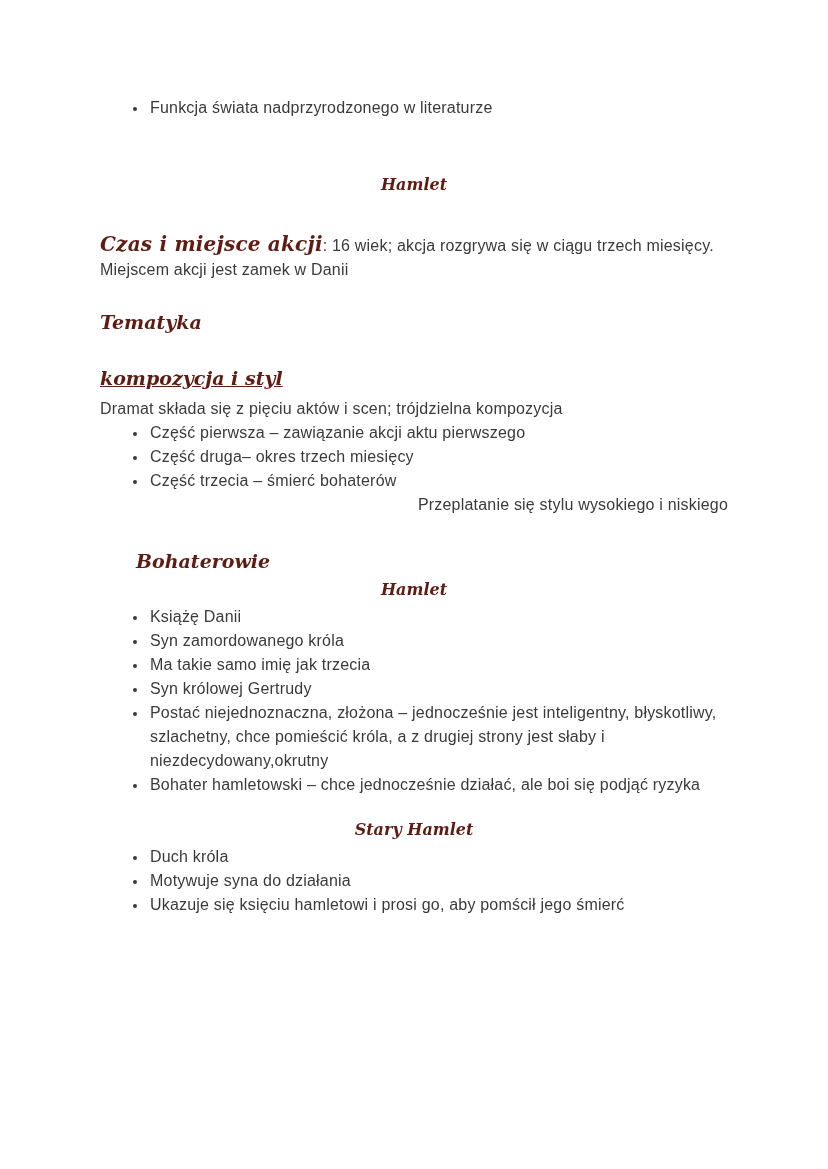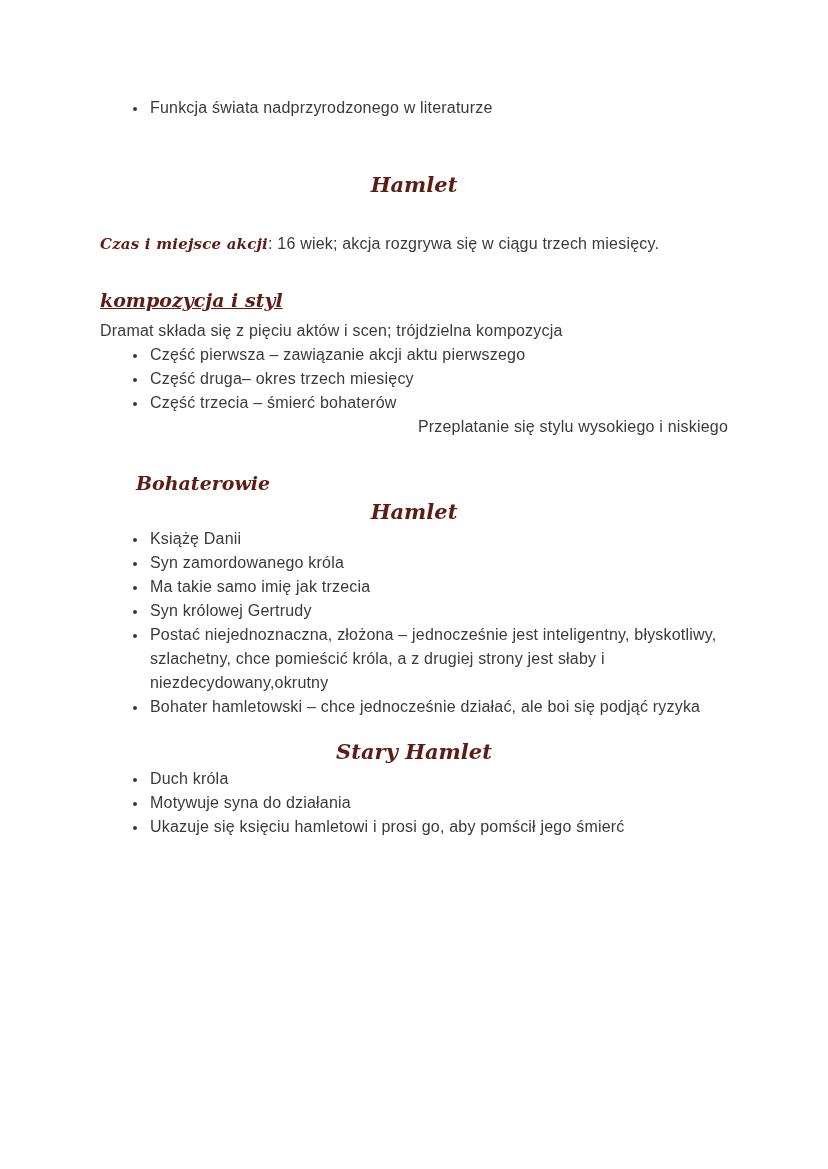--- a/index.html
+++ b/index.html
@@ -29,31 +29,31 @@
   }
 
   
   .script {
     font-family: "DejaVu Serif", serif;
     font-style: italic;
     font-weight: bold;
     color: #5e1c12;
   }
   h2.centered {
-    font-size: 21px;
+    font-size: 16px;
     line-height: 26px;
     text-align: center;
   }
   h3.section {
     font-size: 19px;
     line-height: 24px;
     text-align: left;
   }
   .inline-label {
-    font-size: 15px;
+    font-size: 20px;
   }
 
   ul {
     list-style: disc;
     padding-left: 48px;
     margin: 0;
   }
   li { padding-left: 2px; }
   li::marker { color: #3a3a3a; font-size: 14px; }
 
@@ -75,22 +75,24 @@
   <div class="content">
 
     <ul>
       <li>Funkcja świata nadprzyrodzonego w literaturze</li>
     </ul>
 
     <h2 class="script centered main-title">Hamlet</h2>
 
     <p class="time-place">
         <span class="line"><span class="script inline-label">Czas i miejsce akcji</span><span>: 16 wiek; akcja rozgrywa się w ciągu trzech miesięcy.</span></span>
+        <span class="line">Miejscem akcji jest zamek w Danii</span>
       </p>
 
+    <h3 class="script section h-tematyka">Tematyka</h3>
 
 
     <h3 class="script section h-kompozycja">kompozycja i styl</h3>
 
     <p>Dramat składa się z pięciu aktów i scen; trójdzielna kompozycja</p>
 
     <ul>
       <li>Część pierwsza – zawiązanie akcji aktu pierwszego</li>
       <li>Część druga– okres trzech miesięcy</li>
       <li>Część trzecia – śmierć bohaterów</li>

